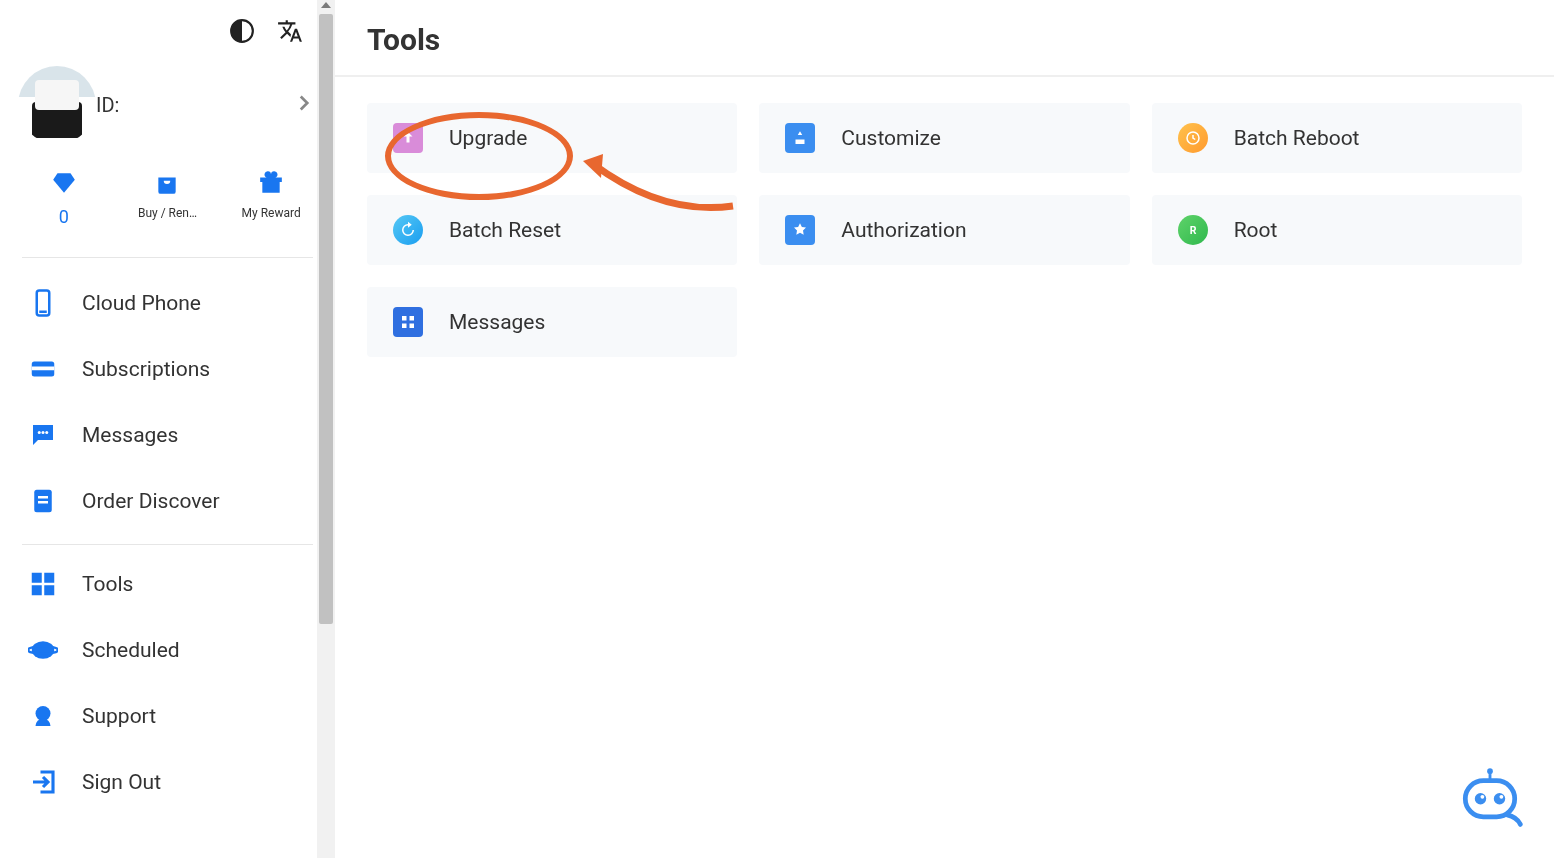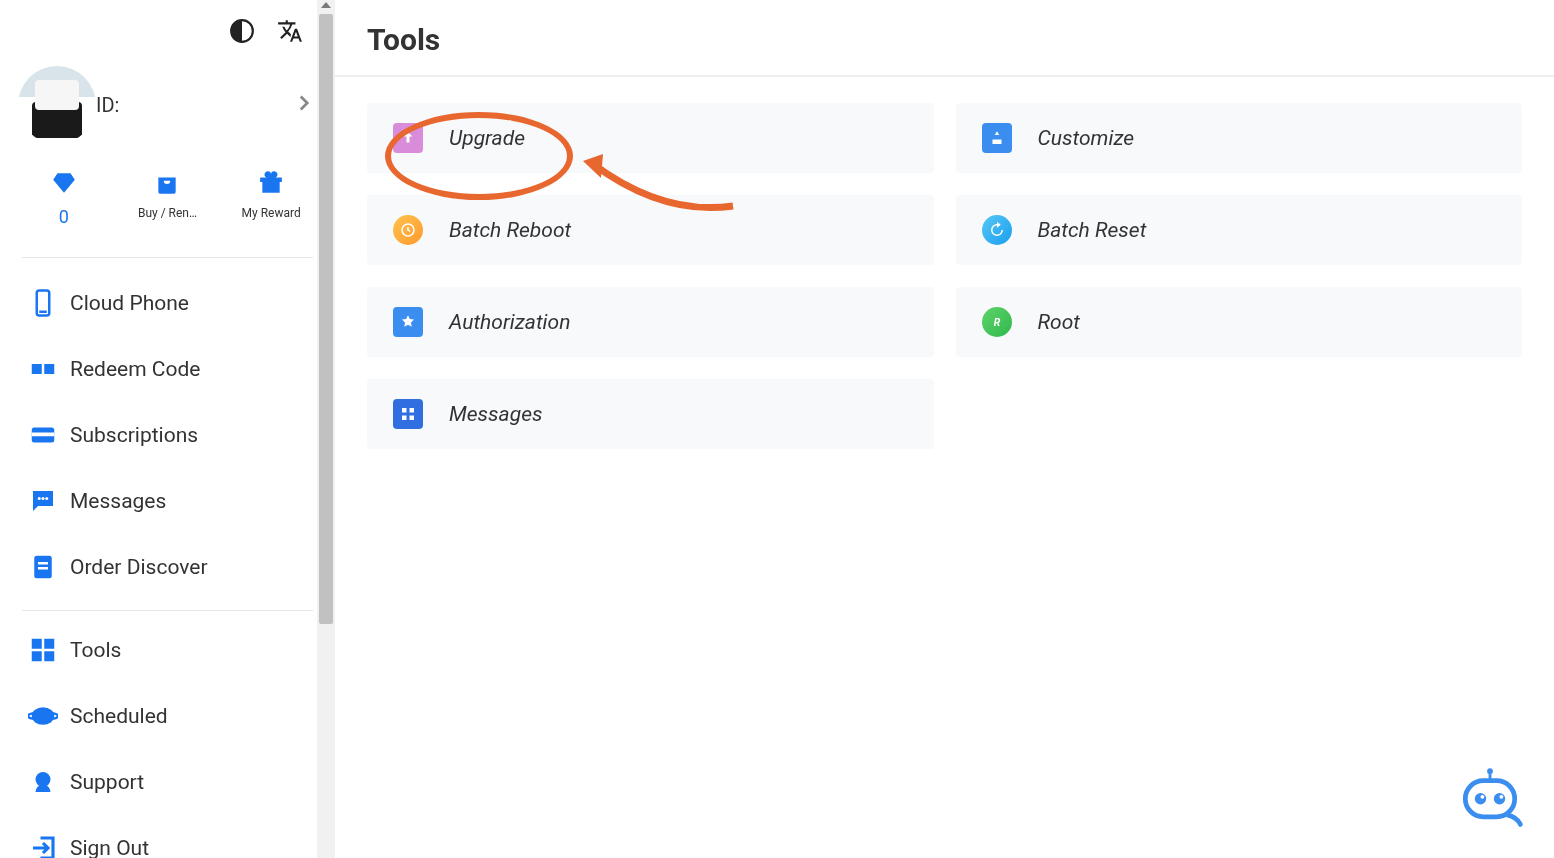--- a/index.html
+++ b/index.html
@@ -80,44 +80,43 @@
   justify-content: space-around;
   padding: 8px 4px 20px 4px;
 }
 .quick-item { text-align: center; width: 33%; }
 .quick-item svg { width: 26px; height: 26px; fill: #1976f0; display:block; margin:0 auto 10px; }
 .quick-label { font-size: 12px; color: #333; white-space: nowrap; overflow:hidden; text-overflow:ellipsis; }
 .quick-value { font-size: 18px; color: #1976f0; margin-top: 8px; }
 .divider { height: 1px; background: #e6e6e6; margin: 10px 14px 6px 14px; }
 .menu { padding: 6px 0; }
 .menu-item {
-  display: flex; align-items: center; gap: 12px;
+  display: flex; align-items: center; gap: 24px;
   padding: 18px 20px; font-size: 21px; color: #333;
   cursor: pointer;
 }
 .menu-item svg { width: 30px; height: 30px; fill: #1976f0; flex-shrink:0; }
 .main {
   flex: 1;
   display: flex;
   flex-direction: column;
   background: #fff;
   position: relative;
 }
 .page-title {
   font-size: 30px;
   color: #333;
   padding: 22px 32px 18px;
 }
 .title-sep { height: 2px; background: #efefef; }
 .grid {
   display: grid;
-  grid-template-columns: 1fr 1fr;
+  grid-template-columns: 1fr 1fr 1fr;
   gap: 22px;
   padding: 26px 32px;
-  font-style: italic;
 }
 .card {
   background: #f7f9fb;
   border-radius: 4px;
   height: 70px;
   display: flex;
   align-items: center;
   padding: 0 26px;
   gap: 26px;
   cursor: pointer;
@@ -221,26 +220,20 @@
 
     <div class="divider"></div>
 
     <nav class="menu">
       <div class="menu-item">
         <svg viewBox="0 0 24 24">
             <rect x="7" y="2" width="10" height="20" rx="2" fill="none" stroke="#1976f0" stroke-width="2"></rect>
             <rect x="9" y="18" width="6" height="2" fill="#1976f0"></rect>
           </svg>
         <span>Cloud Phone</span>
-      </div>
-      <div class="menu-item">
-        <svg viewBox="0 0 24 24">
-            <path d="M3 8h8v8H3zM13 8h8v8h-8z"></path>
-          </svg>
-        <span>Redeem Code</span>
       </div>
       <div class="menu-item">
         <svg viewBox="0 0 24 24">
             <rect x="3" y="6" width="18" height="12" rx="2"></rect>
             <rect x="3" y="10" width="18" height="3" fill="#fff"></rect>
           </svg>
         <span>Subscriptions</span>
       </div>
       <div class="menu-item">
         <svg viewBox="0 0 24 24">

